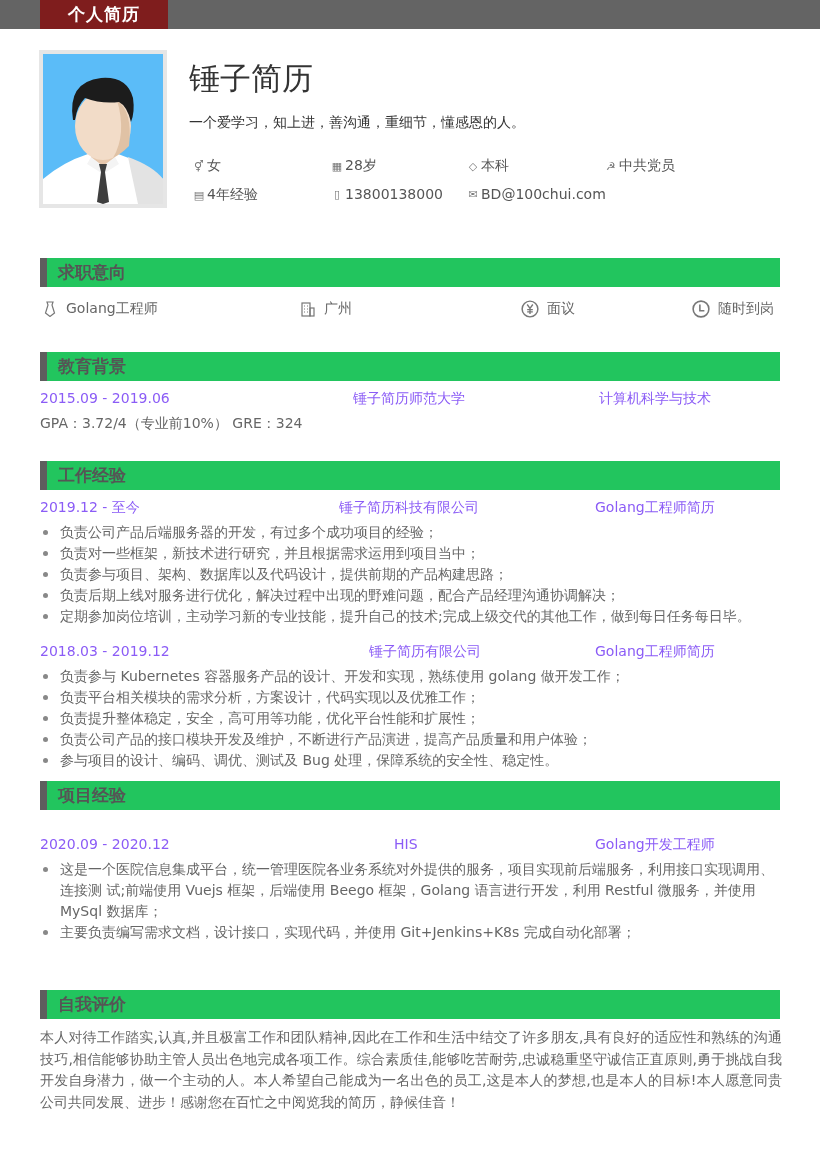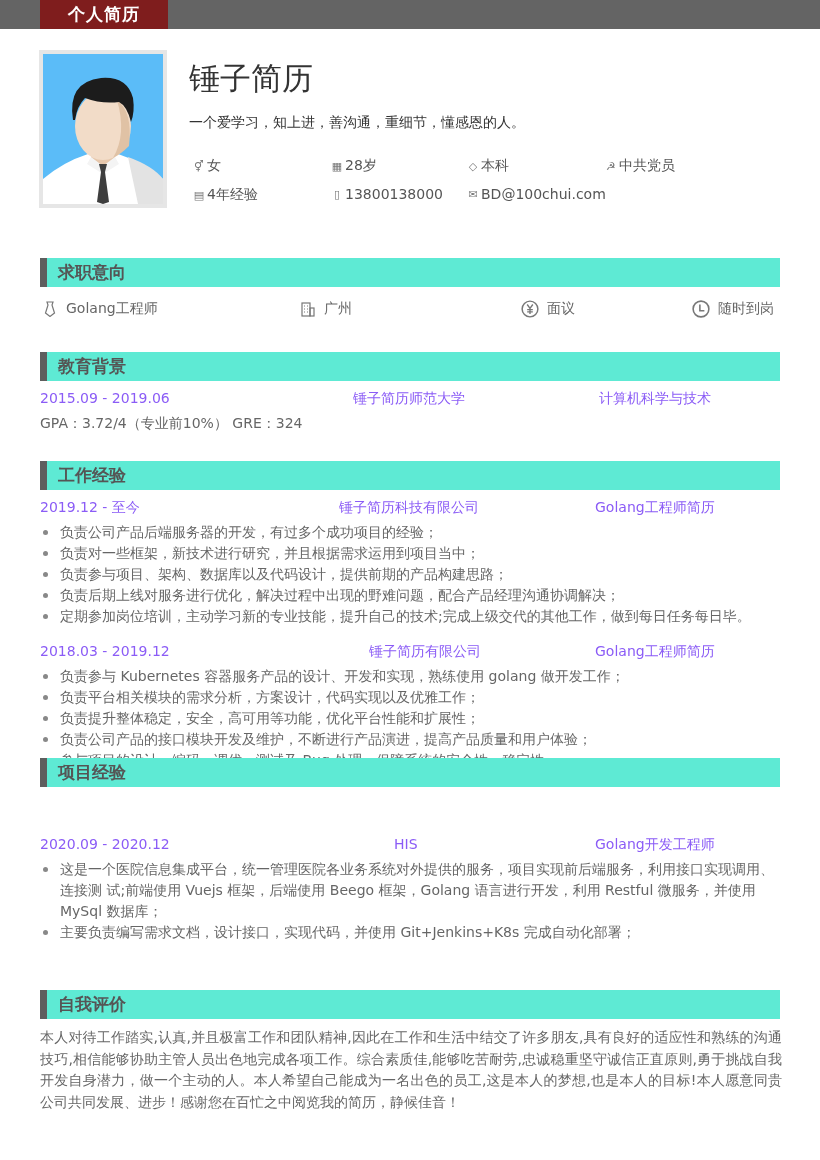--- a/index.html
+++ b/index.html
@@ -10,21 +10,21 @@
   .topbar-tab { position: absolute; left: 40px; top: 0; width: 128px; height: 29px; background: #7f1d1d; color: #fff; font-size: 17px; font-weight: bold; line-height: 29px; text-align: center; letter-spacing: 1px; }
 
   .photo { position: absolute; left: 39px; top: 50px; width: 128px; height: 158px; background: #e6e6e6; padding: 4px; }
   .photo-inner { width: 120px; height: 150px; background: #5bbcf8; position: relative; overflow: hidden; }
 
   .name { position: absolute; left: 189px; top: 58px; font-size: 31px; color: #333; }
   .motto { position: absolute; left: 189px; top: 114px; font-size: 14px; color: #333; }
   .info { position: absolute; font-size: 14px; color: #555; display: flex; align-items: center; }
   .info .ic { display: inline-block; width: 14px; font-size: 11px; color: #777; margin-right: 1px; text-align: center; }
 
-  .sec-head { position: absolute; left: 40px; width: 740px; height: 29px; background: #5eead4; border-left: 7px solid #5e5e5e; }
+  .sec-head { position: absolute; left: 40px; width: 740px; height: 29px; background: #22c55e; border-left: 7px solid #5e5e5e; }
   .sec-head span { position: absolute; left: 11px; top: 3px; font-size: 17px; font-weight: bold; color: #555; }
 
   .intent { position: absolute; top: 300px; font-size: 14px; color: #666; display: flex; align-items: center; }
   .intent .iic { display: inline-block; width: 16px; height: 16px; margin-right: 8px; }
 
   .row { position: absolute; font-size: 14px; font-weight: normal; color: #8b5cf6; }
   .plain { position: absolute; font-size: 14px; color: #666; }
 
   ul.bul { position: absolute; left: 40px; width: 740px; list-style: none; font-size: 14px; color: #666; }
   ul.bul li { position: relative; padding-left: 20px; line-height: 21px; }
@@ -144,21 +144,21 @@
 <div class="row" style="left:353px; top:643px;margin-left:16px;">锤子简历有限公司</div>
 <div class="row" style="left:595px; top:643px;">Golang工程师简历</div>
 <ul class="bul" style="top:666px;">
   <li>负责参与 Kubernetes 容器服务产品的设计、开发和实现，熟练使用 golang 做开发工作；</li>
   <li>负责平台相关模块的需求分析，方案设计，代码实现以及优雅工作；</li>
   <li>负责提升整体稳定，安全，高可用等功能，优化平台性能和扩展性；</li>
   <li>负责公司产品的接口模块开发及维护，不断进行产品演进，提高产品质量和用户体验；</li>
   <li>参与项目的设计、编码、调优、测试及 Bug 处理，保障系统的安全性、稳定性。</li>
 </ul>
 
-<div class="sec-head" style="top:758px;padding-left:29px;">
+<div class="sec-head" style="top:781px;padding-left:29px;">
   <span>项目经验</span>
 </div>
 <div class="row" style="left:40px; top:836px;">2020.09 - 2020.12</div>
 <div class="row" style="left:394px; top:836px;">HIS</div>
 <div class="row" style="left:595px; top:836px;">Golang开发工程师</div>
 <ul class="bul" style="top:859px; width:742px;">
   <li>这是一个医院信息集成平台，统一管理医院各业务系统对外提供的服务，项目实现前后端服务，利用接口实现调用、连接测 试;前端使用 Vuejs 框架，后端使用 Beego 框架，Golang 语言进行开发，利用 Restful 微服务，并使用 MySql 数据库；</li>
   <li>主要负责编写需求文档，设计接口，实现代码，并使用 Git+Jenkins+K8s 完成自动化部署；</li>
 </ul>
 

